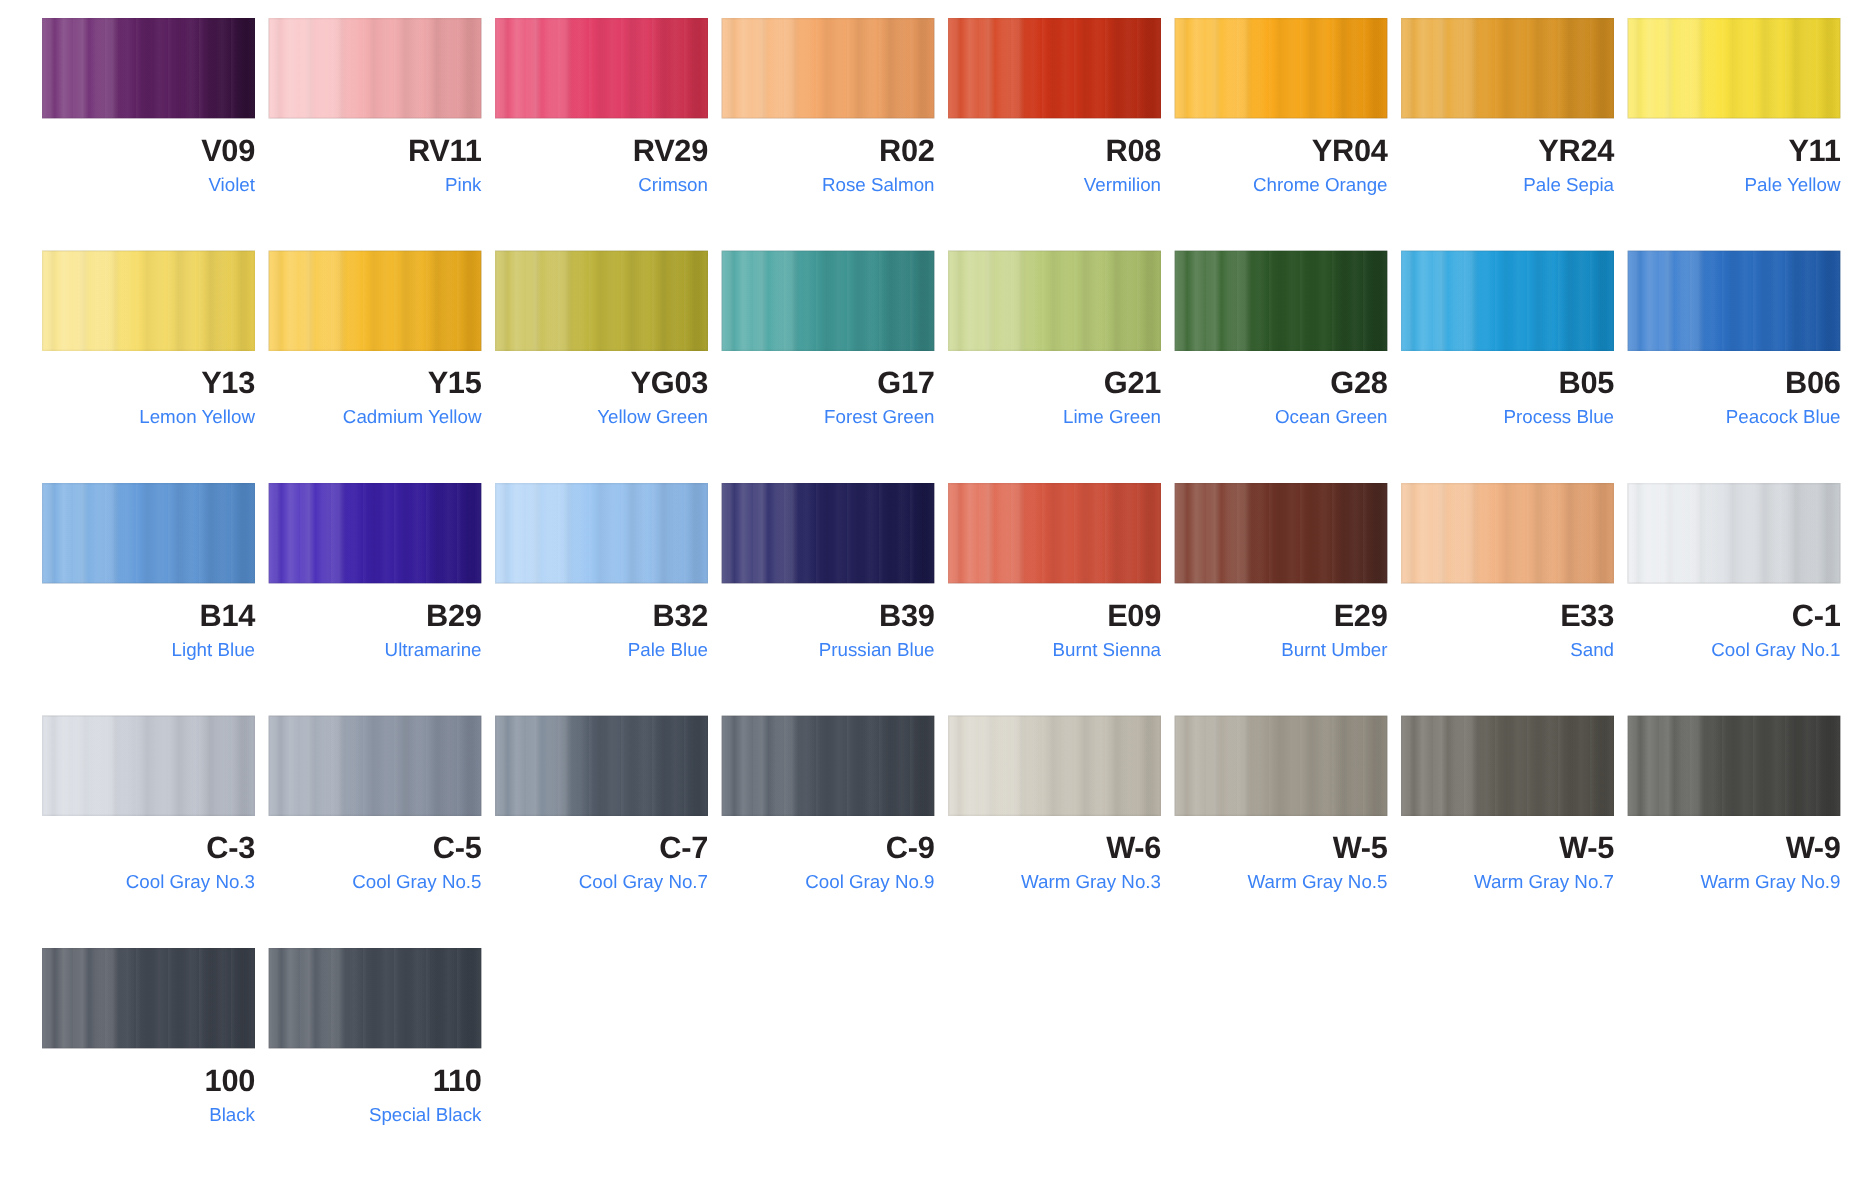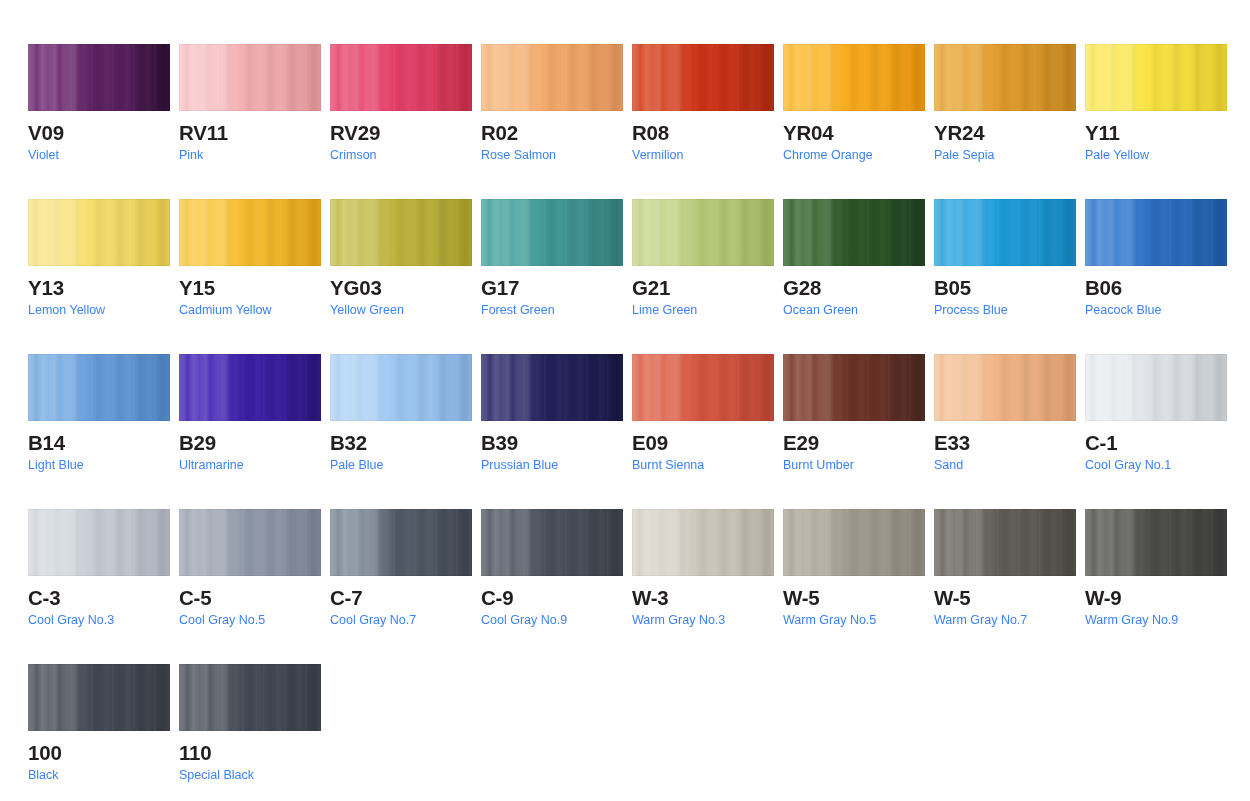--- a/index.html
+++ b/index.html
@@ -13,21 +13,22 @@
     height: 801px;
     font-family: "Liberation Sans", sans-serif;
     -webkit-font-smoothing: antialiased;
     overflow: hidden;
   }
   #chart {
     position: relative;
     width: 1250px;
     height: 783px;
     box-sizing: border-box;
-    padding: 44px 0 0 28px;
+    padding: 12px 0 0 28px;
+    text-align: right;
   }
   .swatch-grid {
     display: grid;
     grid-template-columns: repeat(8, 142px);
     column-gap: 9px;
     row-gap: 0;
     align-content: start;
   }
   .swatch-cell {
     width: 142px;
@@ -376,21 +377,21 @@
         </div>
         <div class="swatch-code">C-9</div>
         <div class="swatch-name">Cool Gray No.9</div>
       </div>
       <div class="swatch-cell">
         <div class="swatch-chip">
           <div class="chip-base" style="background: linear-gradient(to right, rgb(217, 213, 202) 0%, rgb(217, 213, 202) 22%, rgb(205, 200, 188) 46%, rgb(205, 200, 188) 66%, rgb(194, 188, 174) 100%);"></div>
           <div class="chip-bands"></div>
           <div class="chip-edge"></div>
         </div>
-        <div class="swatch-code">W-3</div>
+        <div class="swatch-code">W-6</div>
         <div class="swatch-name">Warm Gray No.3</div>
       </div>
       <div class="swatch-cell">
         <div class="swatch-chip">
           <div class="chip-base" style="background: linear-gradient(to right, rgb(174, 168, 156) 0%, rgb(174, 168, 156) 22%, rgb(160, 154, 142) 46%, rgb(160, 154, 142) 66%, rgb(147, 141, 129) 100%);"></div>
           <div class="chip-bands"></div>
           <div class="chip-edge"></div>
         </div>
         <div class="swatch-code">W-5</div>
         <div class="swatch-name">Warm Gray No.5</div>

